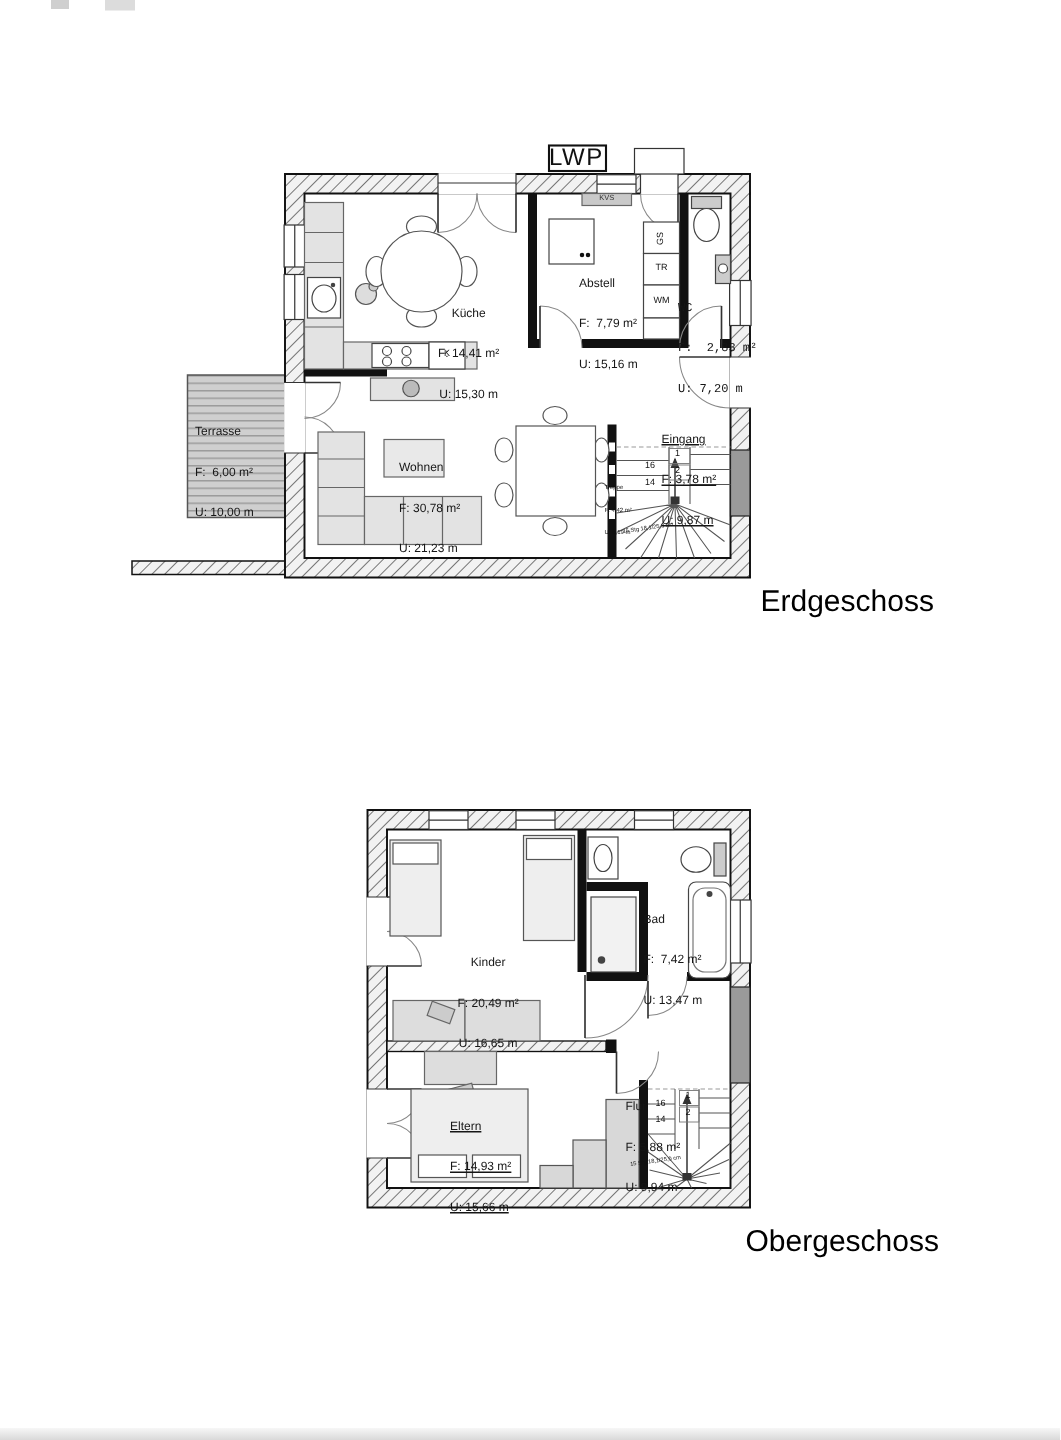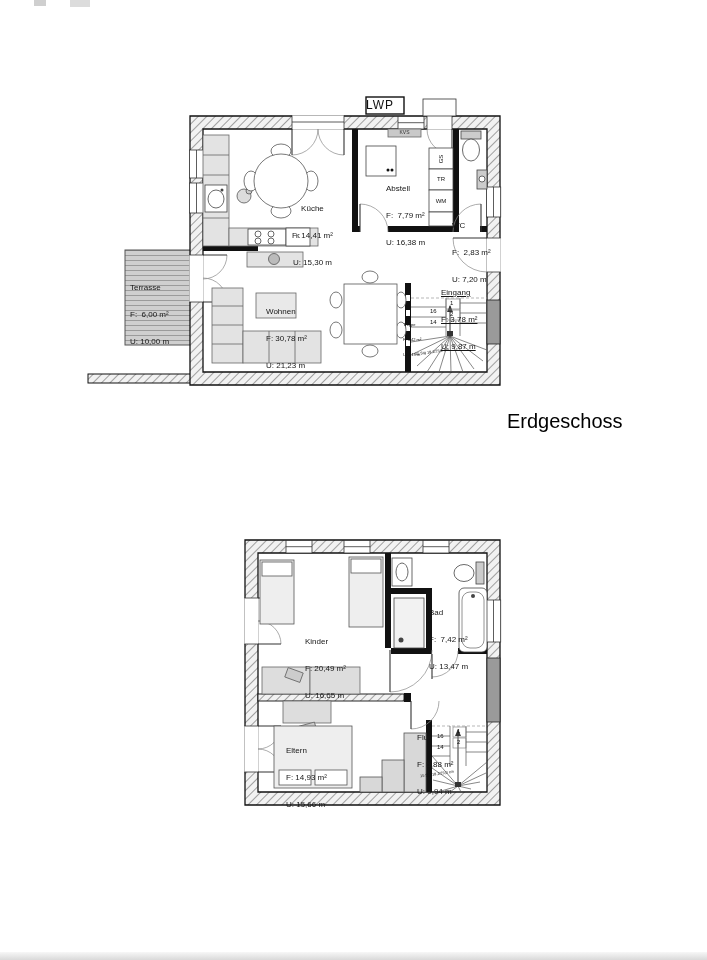--- a/index.html
+++ b/index.html
@@ -283,39 +283,39 @@
       <rect x="453" y="727" width="13" height="10" stroke="#777" stroke-width="0.6"></rect>
       <rect x="453" y="738" width="13" height="10" stroke="#777" stroke-width="0.6"></rect>
     </g>
   </g>
 </svg>
 
 <div class="artifact" style="left:34px;top:0;width:12px;height:6px;background:#cfcfcf;"></div>
 <div class="artifact" style="left:70px;top:0;width:20px;height:7px;background:#dcdcdc;"></div>
 <div id="bottom-fade"></div>
 
-<div class="boxlbl" style="left:366px;top:97px;width:16px;height:17px;line-height:17px;font-size:12px;letter-spacing:1px;">LWP</div>
+<div class="boxlbl" style="left:366px;top:97px;width:16px;height:17px;line-height:17px;font-size:16px;letter-spacing:1px;">LWP</div>
 <div class="boxlbl" style="left:388px;top:128px;width:33px;height:9px;line-height:9px;font-size:5px;color:#333;">KVS</div>
 
 <div class="boxlbl rot90" style="left:431px;top:153px;width:20px;height:12px;line-height:12px;font-size:6px;">GS</div>
 <div class="boxlbl" style="left:429px;top:176px;width:24px;font-size:6px;">TR</div>
 <div class="boxlbl" style="left:429px;top:198px;width:24px;font-size:6px;">WM</div>
 <div class="boxlbl" style="left:286px;top:233px;width:24px;font-size:6px;">K</div>
 
 <div class="lbl" style="left:292px;top:187px;text-align:center;">
   <span>Küche</span>
   <span>F: 14,41 m²</span>
   <span>U: 15,30 m</span>
 </div>
 <div class="lbl" style="left:386px;top:167px;">
   <span>Abstell</span>
   <span>F:  7,79 m²</span>
-  <span>U: 16,38 m</span>
-</div>
-<div class="lbl" style="left:452px;top:204px;">
+  <span>U: 15,16 m</span>
+</div>
+<div class="lbl" style="left:452px;top:184px;font-family:Liberation Mono, monospace;">
   <span>WC</span>
   <span>F:  2,83 m²</span>
   <span>U: 7,20 m</span>
 </div>
 <div class="lbl" style="left:441px;top:271px;text-decoration:underline;">
   <span>Eingang</span>
   <span>F: 3,78 m²</span>
   <span>U: 9,87 m</span>
 </div>
 <div class="lbl" style="left:266px;top:290px;">
@@ -333,38 +333,39 @@
   <span style="display:block">F: 4,42 m²</span>
   <span style="display:block">U: 6,19 m</span>
 </div>
 
 <div class="mini" style="left:430px;top:308px;">16</div>
 <div class="mini" style="left:430px;top:319px;">14</div>
 <div class="mini" style="left:450px;top:300px;">1</div>
 <div class="mini" style="left:450px;top:311px;">2</div>
 <div class="note" style="left:415px;top:350px;">15 Stg 18,1/25,0 cm</div>
 
-<div class="title" style="left:507px;top:410px;">Erdgeschoss</div>
-
-<div class="lbl" style="left:305px;top:620px;">
+<div class="title" style="left:507px;top:390px;">Erdgeschoss</div>
+<div class="title" style="left:497px;top:817px;">Obergeschoss</div>
+
+<div class="lbl" style="left:305px;top:620px;text-align:center;">
   <span>Kinder</span>
   <span>F: 20,49 m²</span>
   <span>U: 16,65 m</span>
 </div>
 <div class="lbl" style="left:429px;top:591px;">
   <span>Bad</span>
   <span>F:  7,42 m²</span>
   <span>U: 13,47 m</span>
 </div>
 <div class="lbl" style="left:417px;top:716px;">
   <span>Flur</span>
   <span>F: 5,88 m²</span>
   <span>U: 9,94 m</span>
 </div>
-<div class="lbl" style="left:286px;top:729px;">
+<div class="lbl" style="left:300px;top:729px;text-decoration:underline;">
   <span>Eltern</span>
   <span>F: 14,93 m²</span>
   <span>U: 15,66 m</span>
 </div>
 
 <div class="mini" style="left:437px;top:733px;">16</div>
 <div class="mini" style="left:437px;top:744px;">14</div>
 <div class="mini" style="left:457px;top:728px;">1</div>
 <div class="mini" style="left:457px;top:739px;">2</div>
 <div class="note" style="left:420px;top:772px;">15 Stg 18,1/25,0 cm</div>

